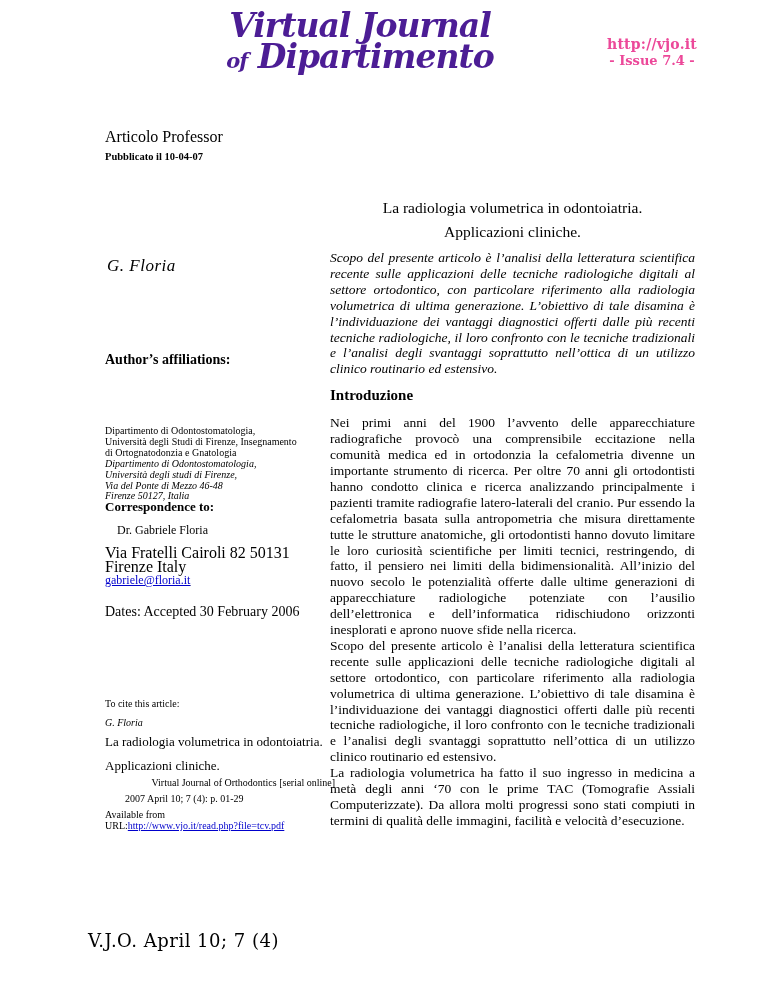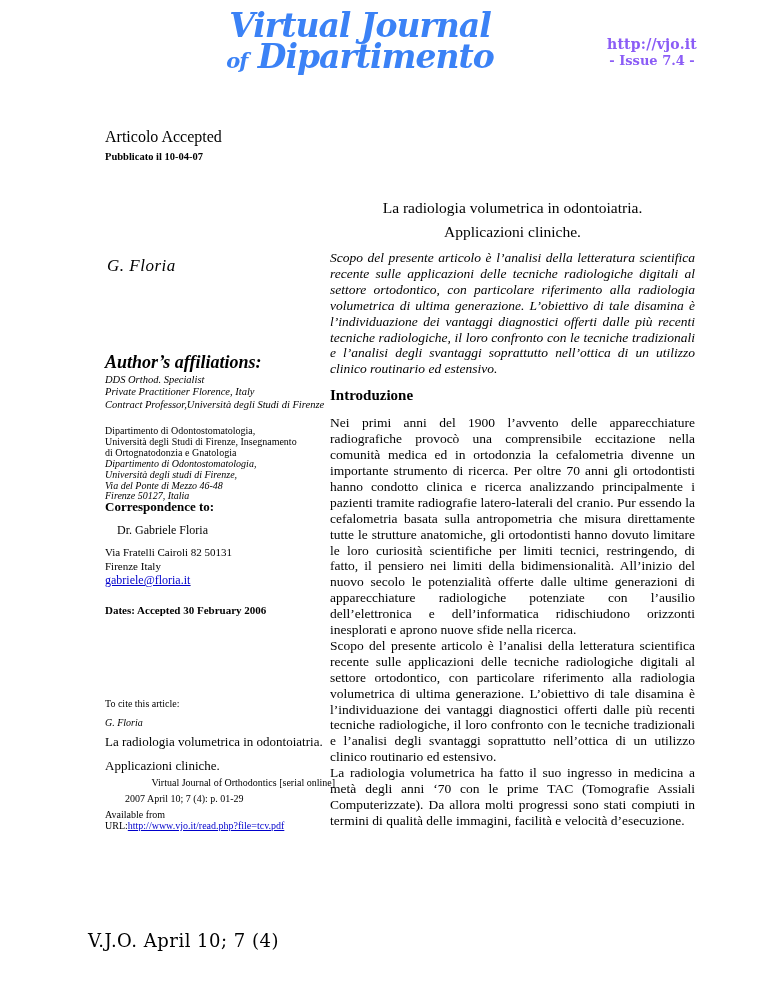--- a/index.html
+++ b/index.html
@@ -5,46 +5,46 @@
   html,body{margin:0;padding:0;background:#e8e8e8;}
   .page{
     position:relative;width:768px;height:994px;background:#ffffff;
     margin:0 auto;overflow:hidden;color:#000;
     font-family:"Liberation Serif", serif;
   }
   
   .logo{
     position:absolute;left:190px;top:10px;width:340px;text-align:center;
     font-family:"DejaVu Serif", serif;font-style:italic;font-weight:bold;
-    color:#3b82f6;letter-spacing:-1px;
+    color:#4c1d95;letter-spacing:-1px;
   }
   .logo-line1{font-size:33px;line-height:31px;}
   .logo-line2{font-size:33px;line-height:31px;}
   .logo-of{font-size:21px;}
   .header-right{
     position:absolute;left:596px;top:36px;width:112px;text-align:center;
-    font-family:"DejaVu Serif", serif;color:#8b5cf6;
+    font-family:"DejaVu Serif", serif;color:#ec4899;
   }
   .header-url{font-size:14px;font-weight:bold;line-height:17px;letter-spacing:.2px;}
   .header-issue{font-size:13px;font-weight:bold;line-height:16px;}
   
   .meta-type{position:absolute;left:105px;top:128px;font-size:16px;}
   .meta-pub{position:absolute;left:105px;top:151px;font-size:10.5px;font-weight:bold;}
   
   .author-name{position:absolute;left:107px;top:256px;font-size:17px;font-style:italic;letter-spacing:.5px;}
-  .affil-heading{position:absolute;left:105px;top:352px;font-size:18px;font-weight:bold;font-style:italic;}
+  .affil-heading{position:absolute;left:105px;top:352px;font-size:14px;font-weight:bold;}
   .affil-italic{position:absolute;left:105px;top:374px;font-size:10.5px;font-style:italic;line-height:12.4px;}
   .affil-block2{position:absolute;left:105px;top:426px;font-size:10px;line-height:10.9px;}
   .affil-block2 .it{font-style:italic;}
   .corr-heading{position:absolute;left:105px;top:499px;font-size:13px;font-weight:bold;}
   .corr-name{position:absolute;left:105px;top:523px;font-size:12px;margin-left:12px;}
-  .corr-address{position:absolute;left:105px;top:546px;font-size:11px;line-height:13.5px;}
+  .corr-address{position:absolute;left:105px;top:546px;font-size:16px;line-height:13.5px;}
   .corr-email{position:absolute;left:105px;top:573px;font-size:12px;text-decoration:underline;}
   a.link{color:#0000cc;text-decoration:underline;cursor:pointer;}
-  .dates{position:absolute;left:105px;top:604px;font-size:11px;font-weight:bold;}
+  .dates{position:absolute;left:105px;top:604px;font-size:14px;font-weight:normal;}
   .citation{position:absolute;left:105px;top:698px;width:230px;font-size:10px;}
   .citation .c-author{font-style:italic;margin-top:8px;}
   .citation .c-title{font-size:13px;margin-top:6px;}
   .citation .c-title2{font-size:13px;margin-top:8px;}
   .citation .c-journal{margin-top:3px;text-align:right;}
   .citation .c-issue{margin-top:5px;margin-left:20px;}
   .citation .c-avail{margin-top:5px;}
   
   .right-col{position:absolute;left:330px;top:196px;width:365px;}
   .article-title{text-align:center;font-size:15.5px;line-height:24px;}
@@ -66,31 +66,26 @@
 
   <div class="logo">
     <div class="logo-line1">Virtual Journal</div>
     <div class="logo-line2"><span class="logo-of">of</span> <span>Dipartimento</span></div>
   </div>
   <div class="header-right">
     <div class="header-url">http://vjo.it</div>
     <div class="header-issue">- Issue 7.4 -</div>
   </div>
 
-  <div class="meta-type">Articolo Accepted</div>
+  <div class="meta-type">Articolo Professor</div>
   <div class="meta-pub">Pubblicato il  10-04-07</div>
 
   <div class="author-name">G. Floria</div>
 
   <div class="affil-heading">Author’s affiliations:</div>
-  <div class="affil-italic">
-    <div>DDS Orthod. Specialist</div>
-    <div>Private Practitioner Florence, Italy</div>
-    <div>Contract Professor,Università degli Studi di Firenze</div>
-  </div>
   <div class="affil-block2">
     <div>Dipartimento di Odontostomatologia,</div>
     <div>Università degli Studi di Firenze, Insegnamento</div>
     <div>di Ortognatodonzia e Gnatologia</div>
     <div class="it">Dipartimento di Odontostomatologia,</div>
     <div class="it">Università degli studi di Firenze,</div>
     <div class="it">Via del Ponte di Mezzo 46-48</div>
     <div class="it">Firenze 50127, Italia</div>
   </div>
 

